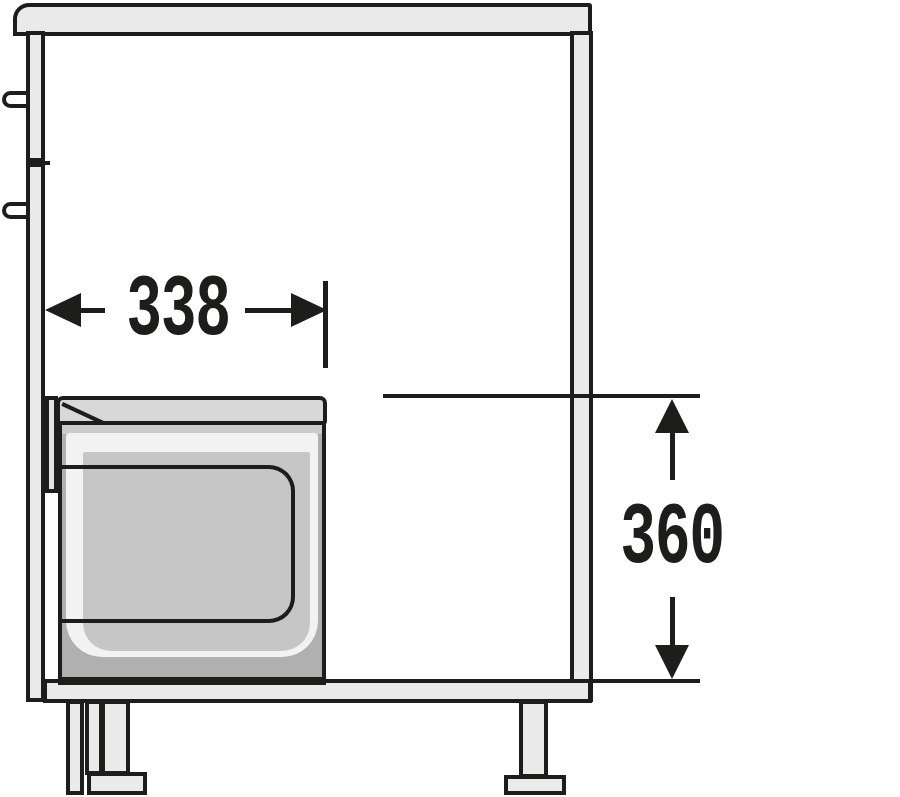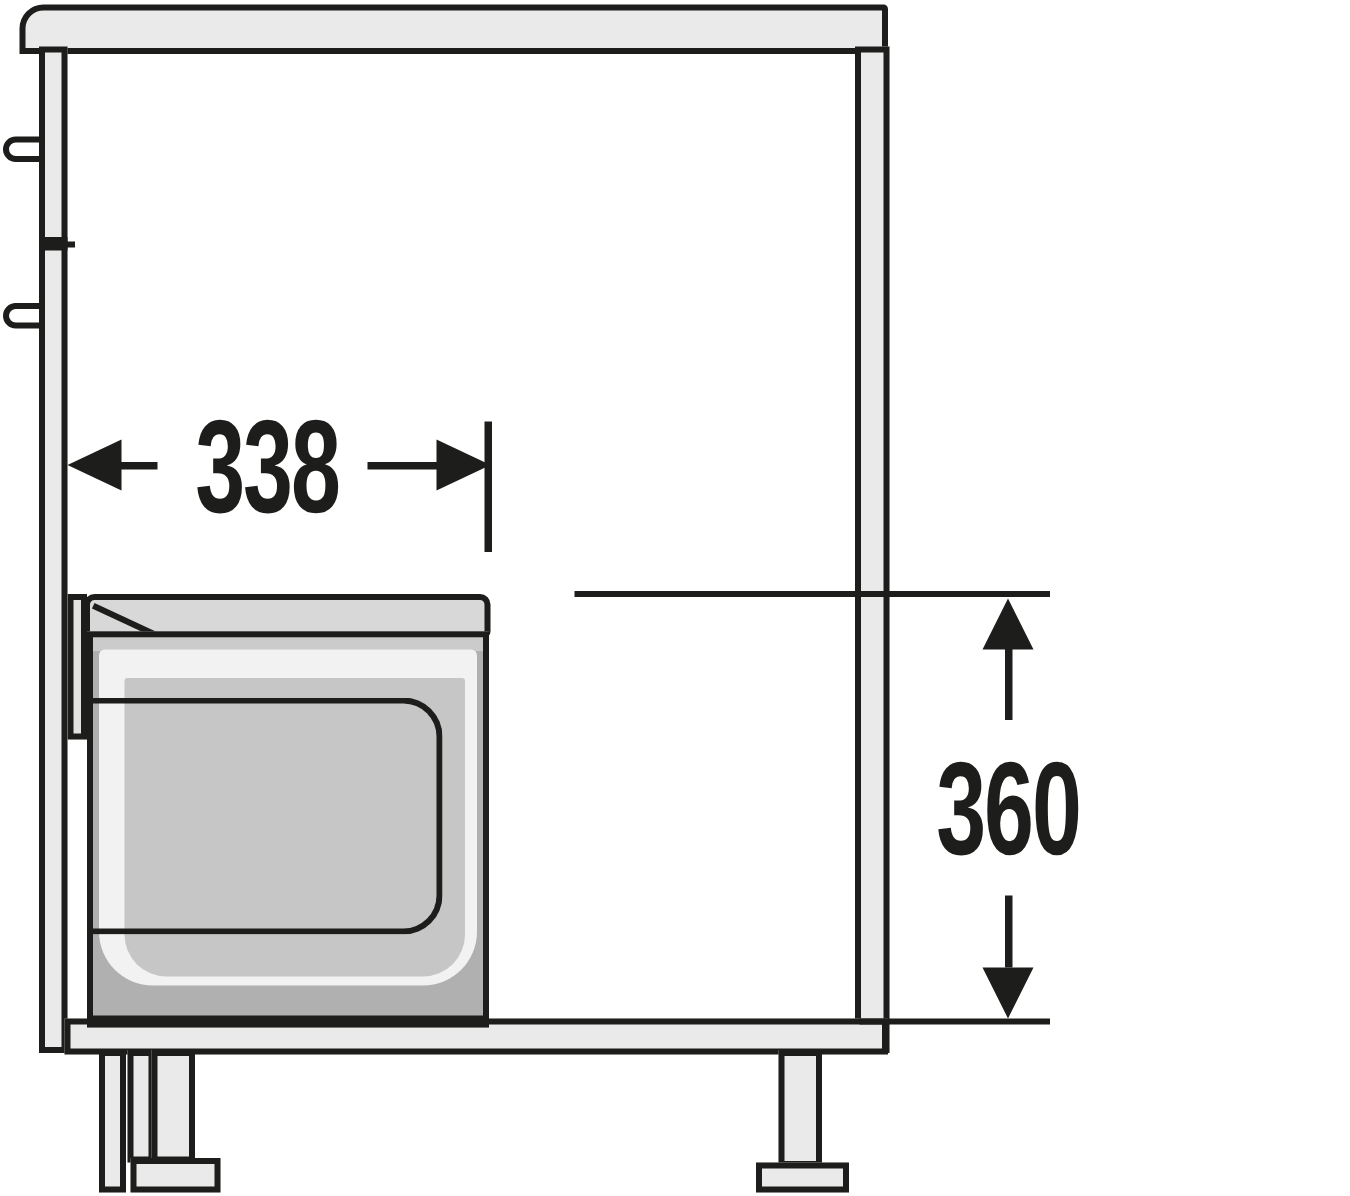--- a/index.html
+++ b/index.html
@@ -9,21 +9,21 @@
     --bin:#b0b0b0;
     --bin-inner:#c6c6c6;
     --rim:#f2f2f2;
     --strip:#cbcbcb;
     --bracket:#e2e2e2;
     --bg:#ffffff;
   }
   html,body{margin:0;padding:0;background:var(--bg);}
   #stage{
     position:relative;width:900px;height:797px;background:var(--bg);
-    overflow:hidden;font-family:Liberation Sans, sans-serif;
+    overflow:hidden;font-family:Liberation Mono, monospace;
   }
   .part{position:absolute;box-sizing:border-box;background:var(--light);
         border:4px solid var(--ink);}
   .inkline{position:absolute;background:var(--ink);}
 
   
   .countertop{left:13px;top:3px;width:579px;height:33px;
               border-radius:16px 3px 0 0;}
   .left-panel{left:26px;top:31px;width:19px;height:671px;}
   .door-divider{left:26px;top:158px;width:19px;height:9px;}

